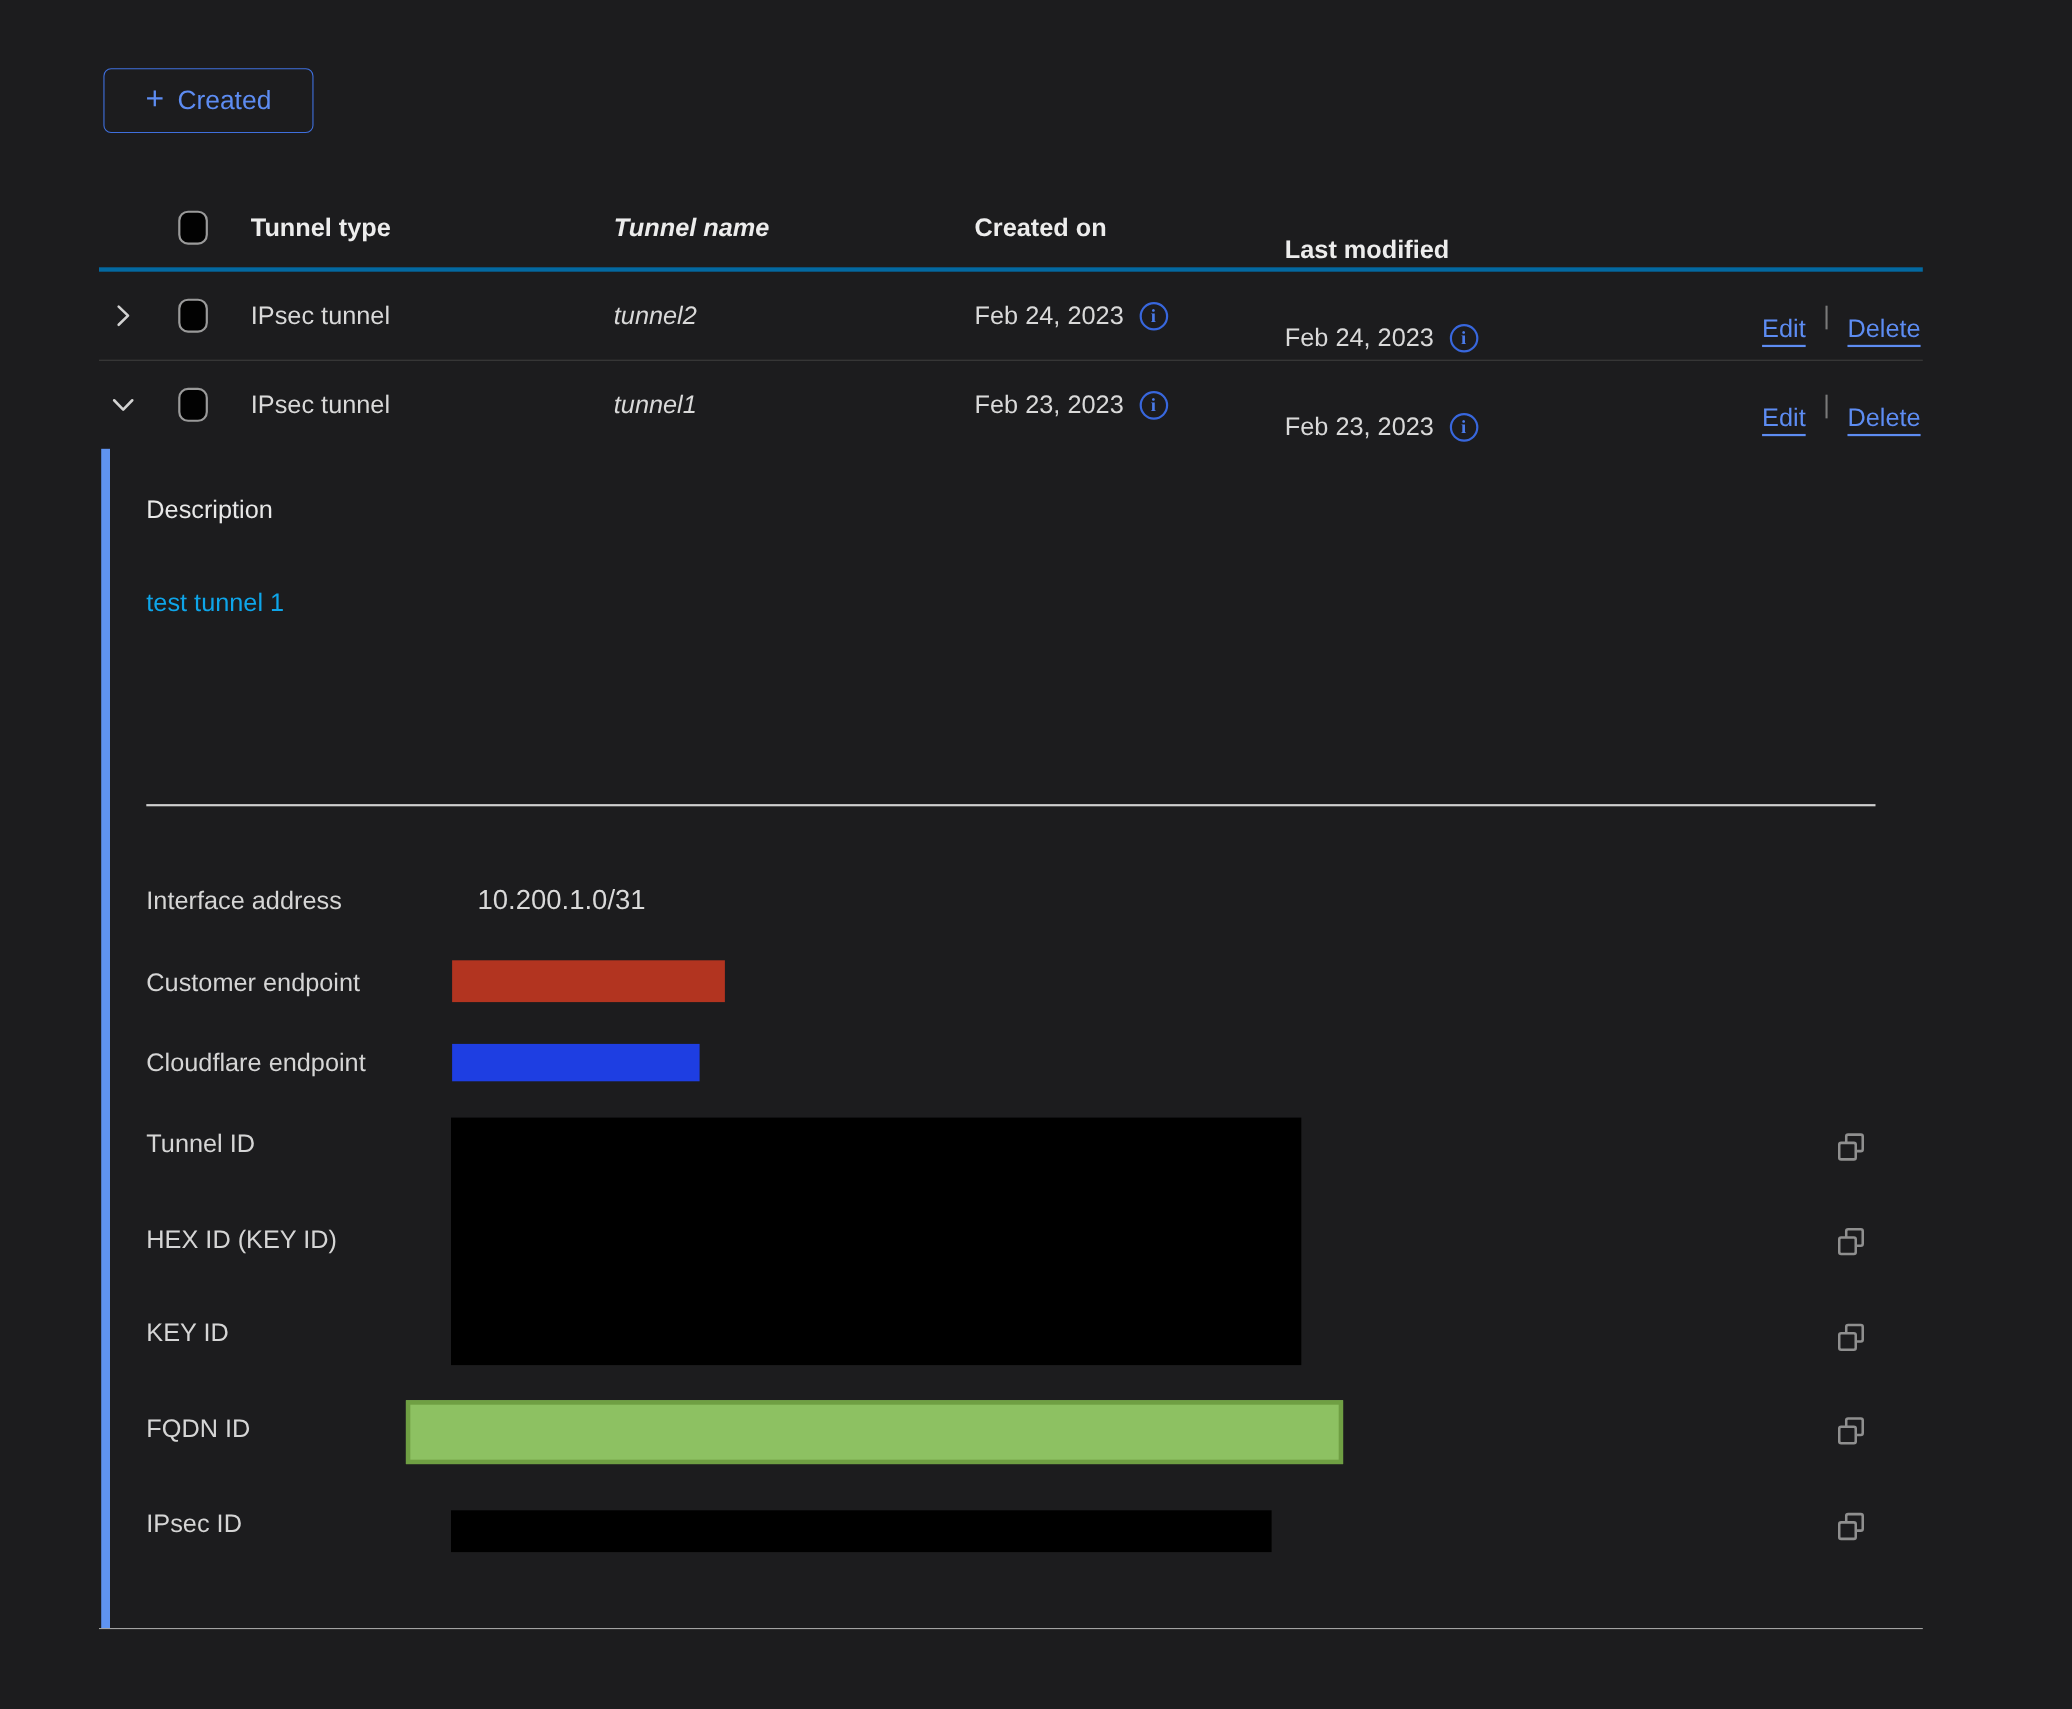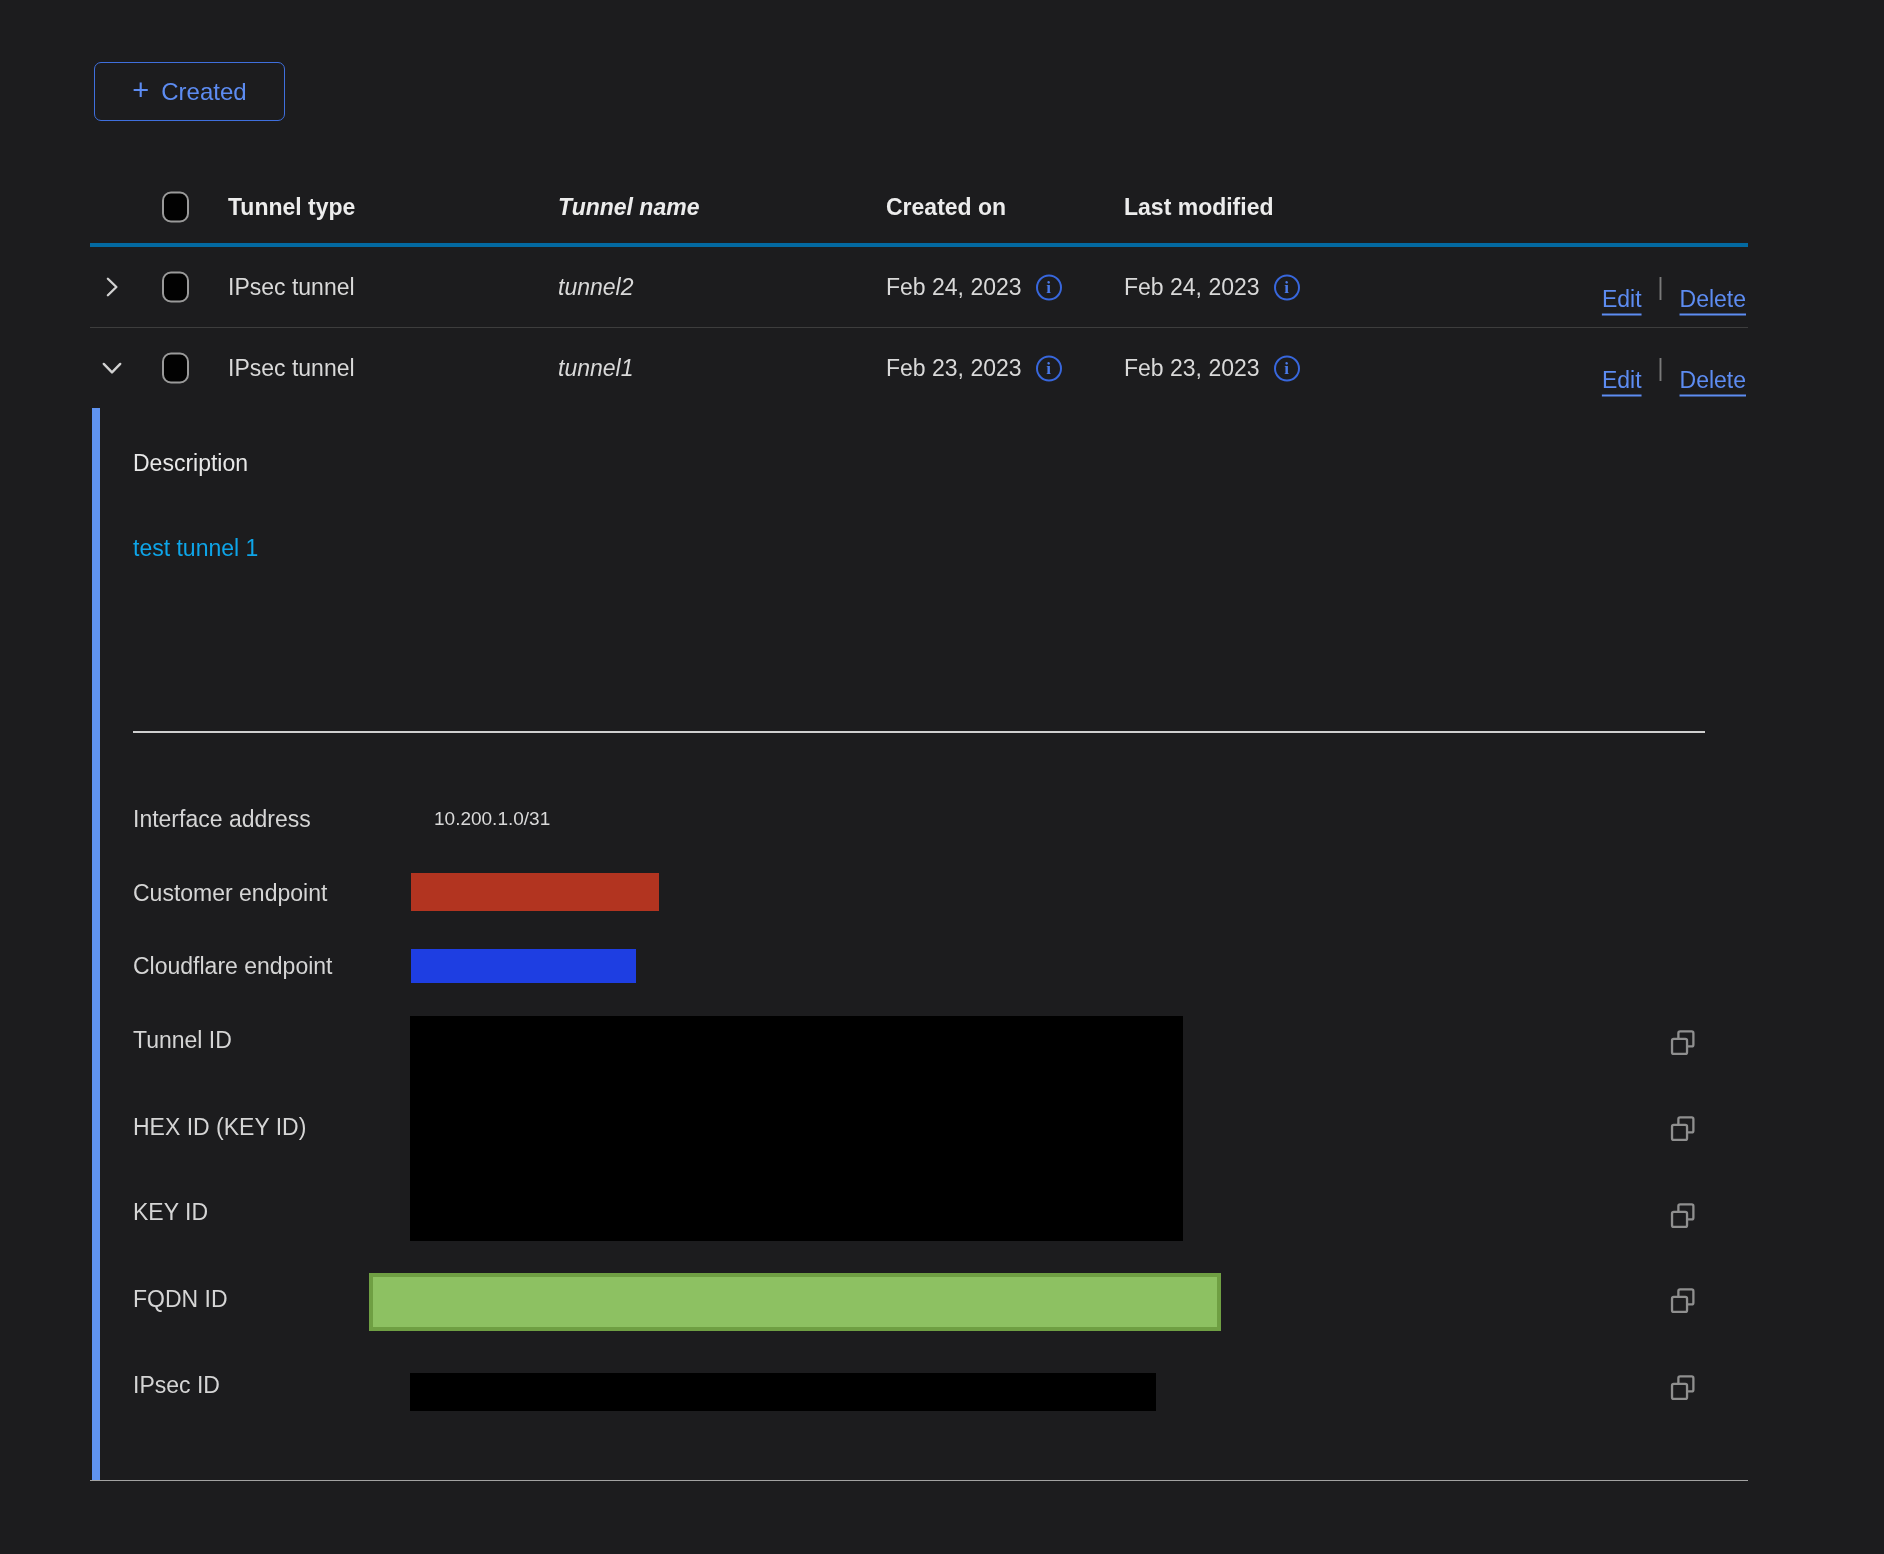--- a/index.html
+++ b/index.html
@@ -26,21 +26,21 @@
   }
   .trow { position:relative; height:80px; font-size:23px; color:#d9d9d9; }
   .trow.bordered { border-bottom:1px solid #3d3d3d; }
   .cell {
     position:absolute; top:50%; transform:translateY(-50%);
     white-space:nowrap; display:flex; align-items:center; gap:14px;
   }
   .c-type     { left:138px; }
   .c-name     { left:468px;font-style:italic; }
   .c-created  { left:796px; }
-  .c-modified { left:1034px; }
+  .c-modified { left:1078px;margin-top:20px; }
   .cb {
     position:absolute; left:72px; top:50%; transform:translateY(-50%);
     width:27px; height:31px; box-sizing:border-box;
     border:2px solid #9a9a9a; border-radius:9px; background:#020202; cursor:pointer;
   }
   .chev {
     position:absolute; left:8px; top:50%; transform:translateY(-50%);
     width:28px; height:28px; cursor:pointer; display:flex; align-items:center; justify-content:center;
   }
   .actions {
@@ -65,21 +65,21 @@
     font-size:23px; color:#d5d5d5; white-space:nowrap;
   }
   .desc-title { color:#e8e8e8; font-weight:500; }
   .desc-value { color:#0ea5e9; }
   .health-btn {
     position:absolute; left:42px; top:196px; width:316px; height:59px;
     border:1.5px solid #3f6fdd; border-radius:8px; background:transparent;
     color:#5d8cf2; font-size:23px; font-family:inherit; cursor:pointer;
   }
   .light-divider { position:absolute; left:43px; top:323px; width:1572px; height:2px; background:#cfcfcf; }
-  .p-value { position:absolute; left:344px; transform:translateY(-50%); font-size:19px; color:#d9d9d9; }
+  .p-value { position:absolute; left:344px; transform:translateY(-50%); font-size:25px; color:#d9d9d9; }
   .redact { position:absolute; }
   .redact-red   { left:321px; top:465px; width:248px; height:38px; }
   .redact-blue  { left:321px; top:541px; width:225px; height:34px; }
   .redact-ids   { left:320px; top:608px; width:773px; height:225px; }
   .redact-green { left:279px; top:865px; width:852px; height:58px; box-sizing:border-box; border:4px solid #6f9f43; }
   .redact-user  { left:320px; top:965px; width:746px; height:38px; }
   .copy-btn {
     position:absolute; left:1578px; width:30px; height:30px;
     transform:translateY(-50%); cursor:pointer;
   }

